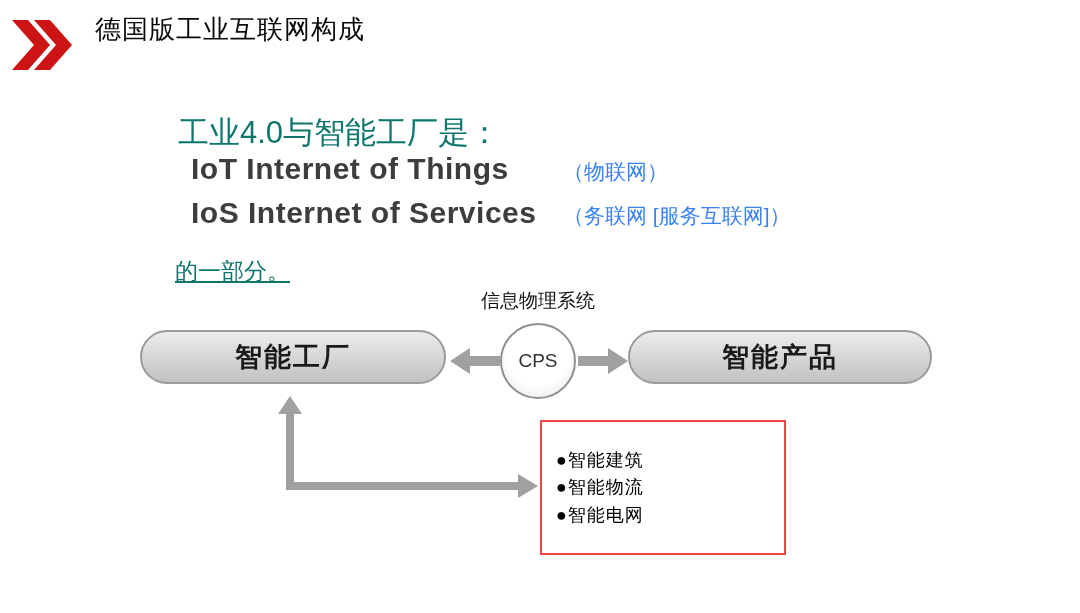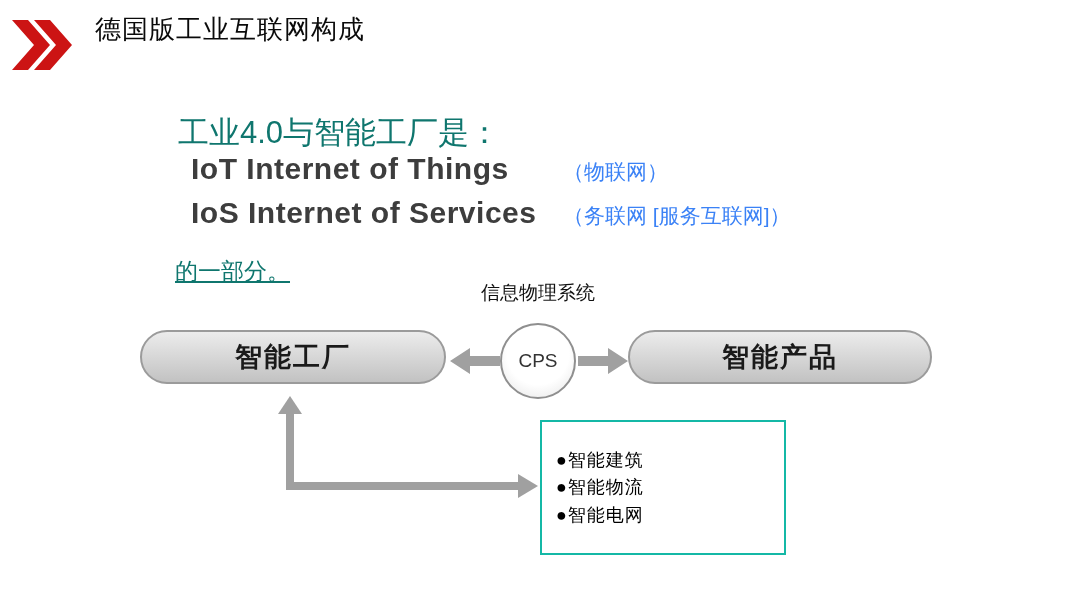--- a/index.html
+++ b/index.html
@@ -66,21 +66,21 @@
     top: 256px;
     font-size: 23px;
     color: #0f766e;
     text-decoration: underline;
   }
 
   
   .cps-caption {
     position: absolute;
     left: 438px;
-    top: 280px;
+    top: 288px;
     width: 200px;
     text-align: center;
     font-size: 19px;
     color: #111111;
   }
   .pill {
     position: absolute;
     top: 330px;
     height: 54px;
     border-radius: 32px;
@@ -120,21 +120,21 @@
   .arrow-left-svg  { left: 450px; top: 348px; }
   .arrow-right-svg { left: 578px; top: 348px; }
   .connector-svg   { left: 278px; top: 396px; }
 
   .detail-box {
     position: absolute;
     left: 540px;
     top: 420px;
     width: 246px;
     height: 135px;
-    border: 2px solid #14b8a6;
+    border: 2px solid #ef4444;
     background: #ffffff;
     box-sizing: border-box;
     display: flex;
     flex-direction: column;
     justify-content: space-around;
     padding: 24px 14px;
     z-index: 1;
   }
   .detail-item {
     font-size: 18px;

